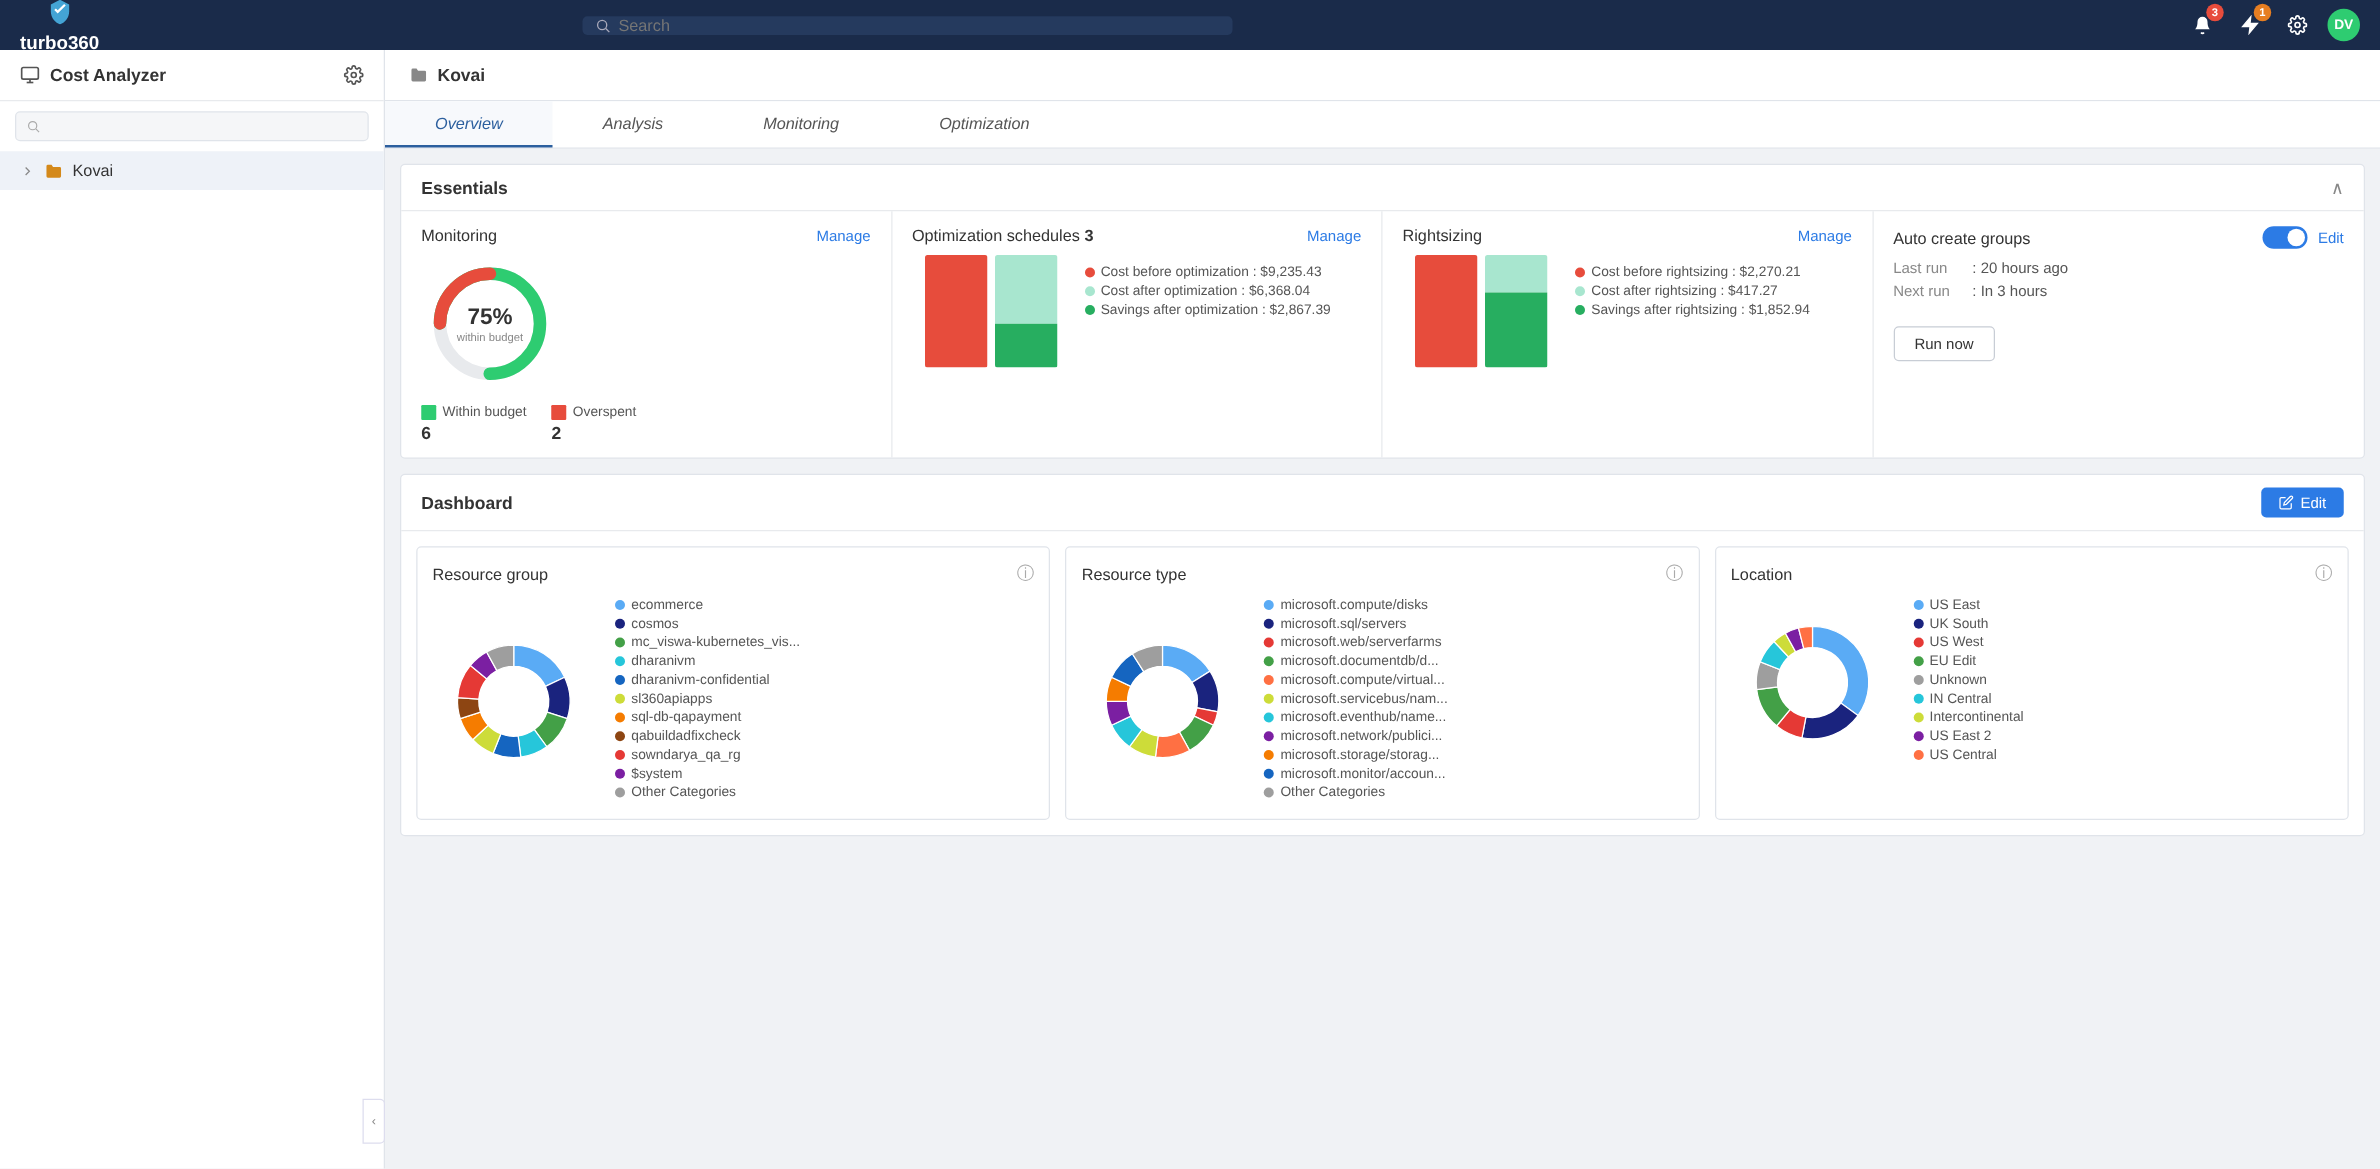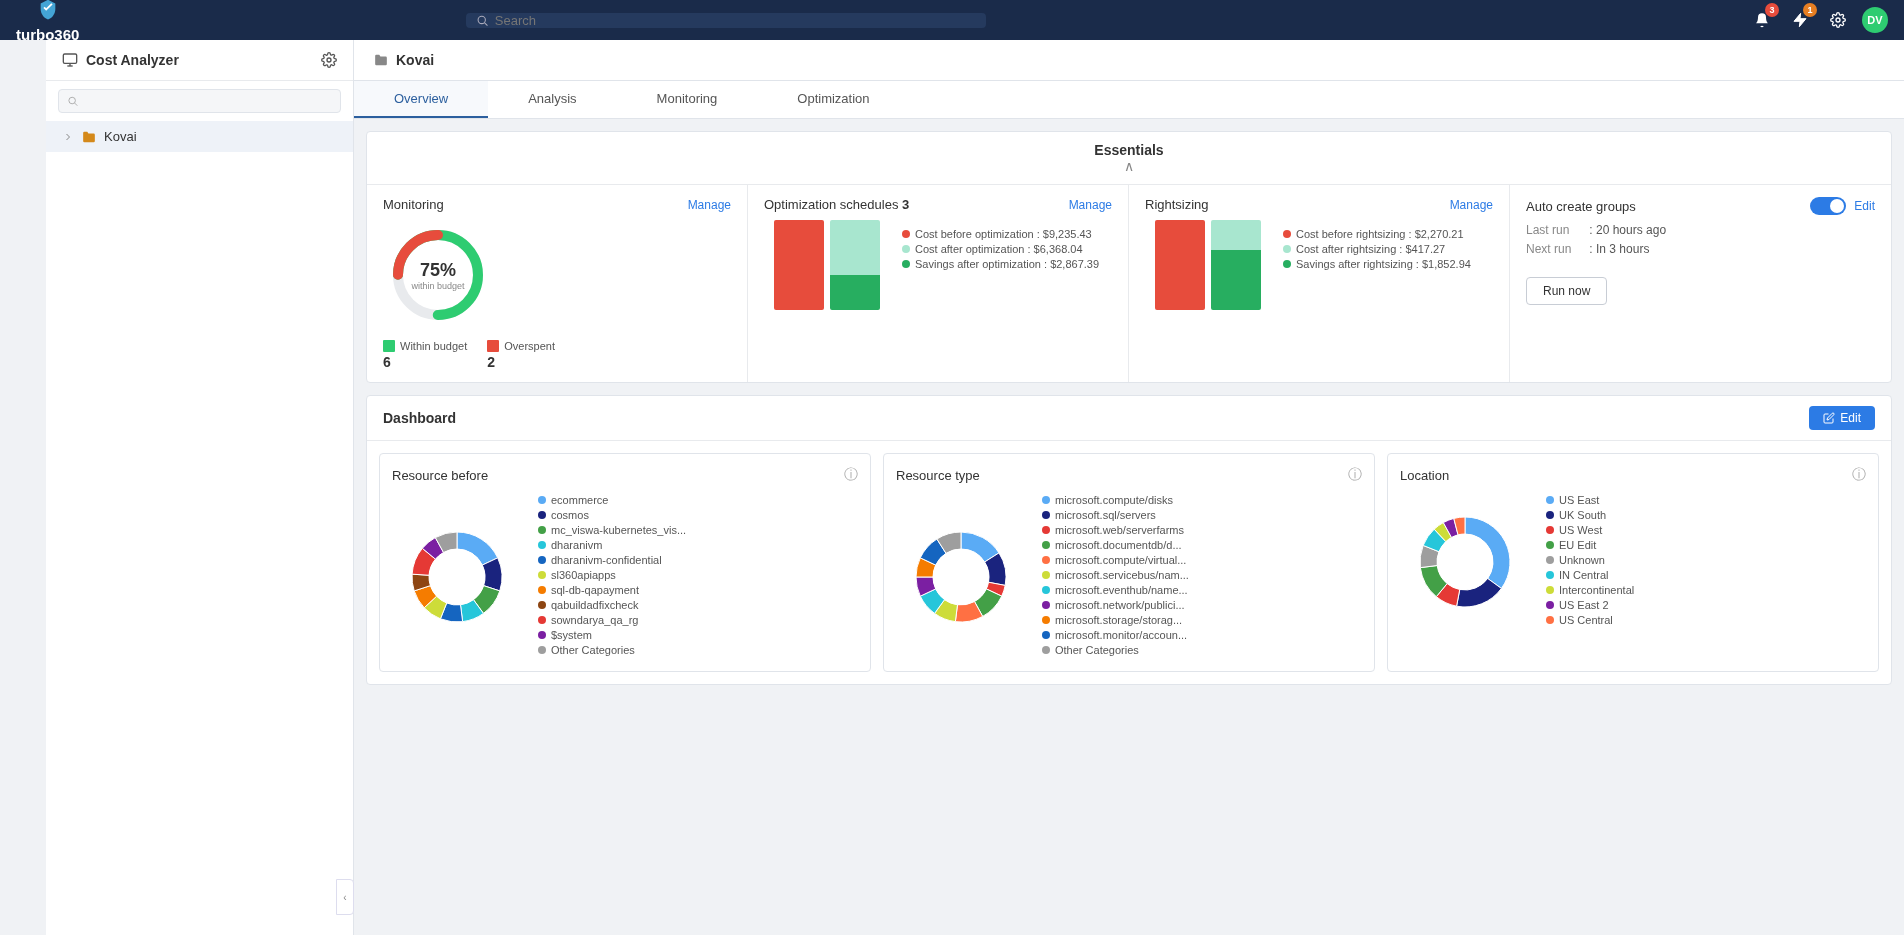--- a/index.html
+++ b/index.html
@@ -49,21 +49,20 @@
 
     
     .layout { display: flex; padding-top: 40px; height: 935px; }
 
     
     .sidebar {
       width: 308px; min-width: 308px; background: white;
       border-right: 1px solid #e0e4ea;
       display: flex; flex-direction: column;
       height: calc(935px - 40px);
-      margin-left: 46px;
     }
     .sidebar-header {
       padding: 12px 16px;
       display: flex; align-items: center; justify-content: space-between;
       border-bottom: 1px solid #e8eaed;
     }
     .sidebar-title { display: flex; align-items: center; gap: 8px; font-size: 14px; font-weight: 600; }
     .sidebar-search {
       margin: 8px 12px;
       background: #f5f6f8;
@@ -102,37 +101,37 @@
       display: flex;
       border-bottom: 1px solid #e0e4ea;
     }
     .tab {
       padding: 10px 40px;
       cursor: pointer;
       font-size: 13px;
       color: #555;
       border-bottom: 2px solid transparent;
       transition: all 0.2s;
+      font-style: italic;
     }
     .tab.active {
       color: #2c5f9e;
       border-bottom: 2px solid #2c5f9e;
       background: #f7f9fc;
     }
 
     
     .section {
       background: white; margin: 12px; border-radius: 4px;
       border: 1px solid #e0e4ea;
     }
     .section-header {
       padding: 10px 16px;
       display: flex; align-items: center; justify-content: space-between;
       border-bottom: 1px solid #e8eaed;
-      flex-direction: column;
     }
     .section-title { font-size: 14px; font-weight: 600; }
     .section-collapse { color: #888; cursor: pointer; font-size: 14px; }
 
     
     .essentials-grid {
       display: grid;
       grid-template-columns: 1fr 1fr 1fr 1fr;
       gap: 0;
     }
@@ -486,21 +485,21 @@
               <path d="M18.5 2.5a2.121 2.121 0 0 1 3 3L12 15l-4 1 1-4 9.5-9.5z"></path>
             </svg>
           <span>Edit</span>
         </button>
       </div>
 
       <div class="charts-grid">
 
         <div class="chart-card">
           <div class="chart-card-header">
-            <span>Resource before</span>
+            <span>Resource group</span>
             <span class="info-icon">ⓘ</span>
           </div>
           <div class="donut-chart-row">
             <svg class="donut-svg" viewBox="0 0 130 130" id="rg-donut">
                 <path d="M 65 20 A 45 45 0 0 1 105.71721736097088 45.839931879571736 L 90.33515746904854 53.078179836177966 A 28 28 0 0 0 65 37 Z" fill="#5aabf5" stroke="white" stroke-width="1"></path>
                 <path d="M 105.71721736097088 45.839931879571736 A 45 45 0 0 1 107.79754323328191 78.90576474687263 L 91.6295824562643 73.65247584249853 A 28 28 0 0 0 90.33515746904854 53.078179836177966 Z" fill="#1a237e" stroke="white" stroke-width="1"></path>
                 <path d="M 107.79754323328191 78.90576474687263 A 45 45 0 0 1 91.45033635316129 101.40576474687263 L 81.45798706418924 87.65247584249853 A 28 28 0 0 0 91.6295824562643 73.65247584249853 Z" fill="#43a047" stroke="white" stroke-width="1"></path>
                 <path d="M 91.45033635316129 101.40576474687263 A 45 45 0 0 1 70.63999551039369 109.6451615591515 L 68.50933053980052 92.77921163680539 A 28 28 0 0 0 81.45798706418924 87.65247584249853 Z" fill="#26c6da" stroke="white" stroke-width="1"></path>
                 <path d="M 70.63999551039369 109.6451615591515 A 45 45 0 0 1 48.43439512918949 106.83994186497131 L 54.69251252482901 91.03374160487104 A 28 28 0 0 0 68.50933053980052 92.77921163680539 Z" fill="#1565c0" stroke="white" stroke-width="1"></path>
                 <path d="M 48.43439512918949 106.83994186497131 A 45 45 0 0 1 32.196411766036476 95.80461976679098 L 44.588878432200474 84.16731896600328 A 28 28 0 0 0 54.69251252482901 91.03374160487104 Z" fill="#cddc39" stroke="white" stroke-width="1"></path>

